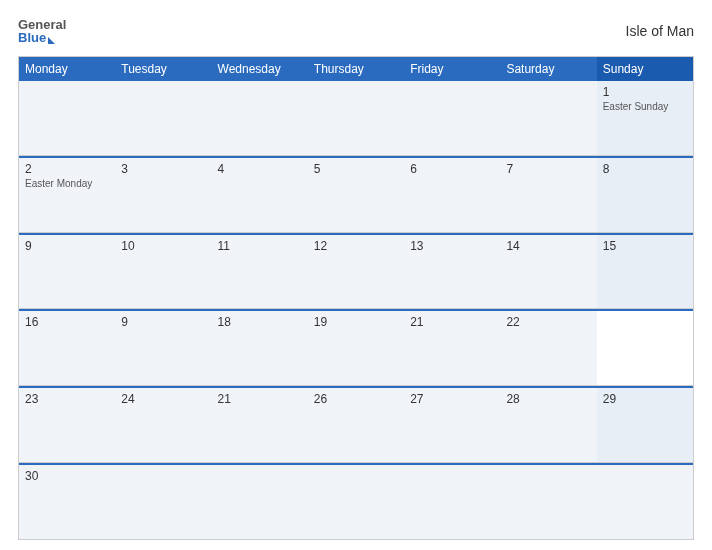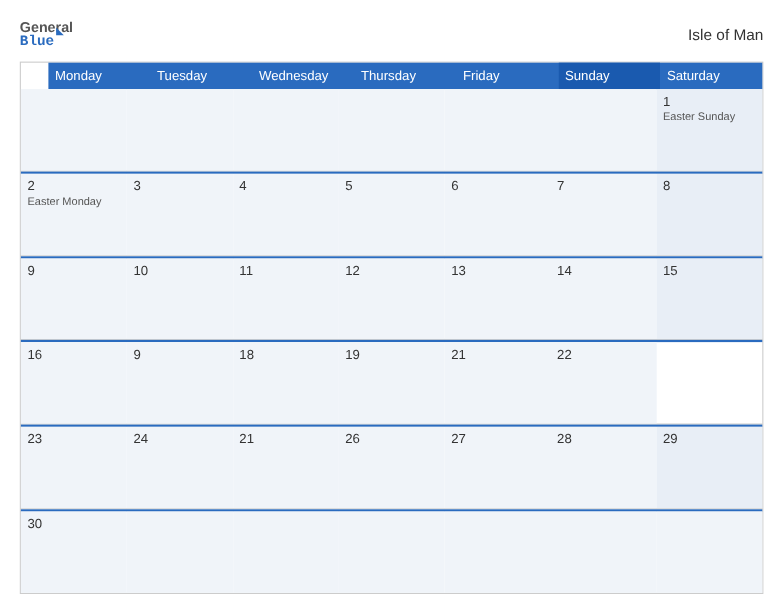--- a/index.html
+++ b/index.html
@@ -31,22 +31,21 @@
       gap: 2px;
     }
     .logo-general {
       font-size: 13px;
       font-weight: bold;
       color: #555;
       line-height: 1;
     }
     .logo-blue-row {
       display: flex;
-      align-items: flex-start;
-      font-family: Liberation Mono, monospace;
+      align-items: flex-end;
     }
     .logo-blue {
       font-size: 13px;
       font-weight: bold;
       color: #2a6bbf;
       line-height: 1;
     }
     .logo-triangle {
       width: 0;
       height: 0;
@@ -76,21 +75,20 @@
     .calendar {
       flex: 1;
       display: flex;
       flex-direction: column;
       border: 1px solid #ccc;
     }
     .cal-header {
       display: grid;
       grid-template-columns: repeat(7, 1fr);
       background: #2a6bbf;
-      margin-left: 25px;
     }
     .cal-header-cell {
       color: #fff;
       font-size: 12px;
       padding: 5px 6px;
       font-weight: normal;
     }
     .cal-header-cell.sunday {
       background: #1a5aaf;
     }
@@ -153,22 +151,22 @@
     <div class="region">Isle of Man</div>
   </div>
 
   <div class="calendar">
     <div class="cal-header">
       <div class="cal-header-cell">Monday</div>
       <div class="cal-header-cell">Tuesday</div>
       <div class="cal-header-cell">Wednesday</div>
       <div class="cal-header-cell">Thursday</div>
       <div class="cal-header-cell">Friday</div>
+      <div class="cal-header-cell">Saturday</div>
       <div class="cal-header-cell sunday">Sunday</div>
-      <div class="cal-header-cell">Saturday</div>
     </div>
     <div class="cal-body">
 
       <div class="cal-week">
         <div class="cal-cell empty"></div>
         <div class="cal-cell empty"></div>
         <div class="cal-cell empty"></div>
         <div class="cal-cell empty"></div>
         <div class="cal-cell empty"></div>
         <div class="cal-cell empty"></div>

